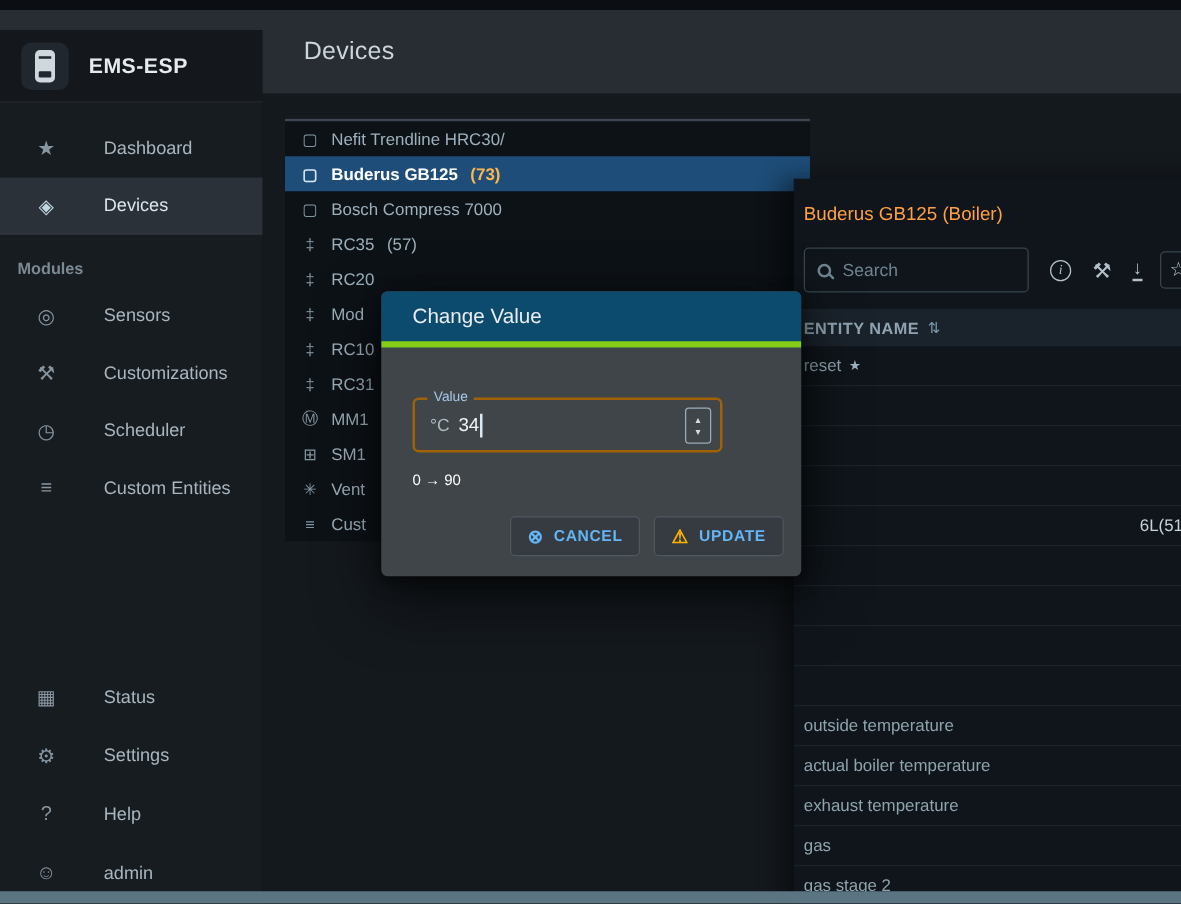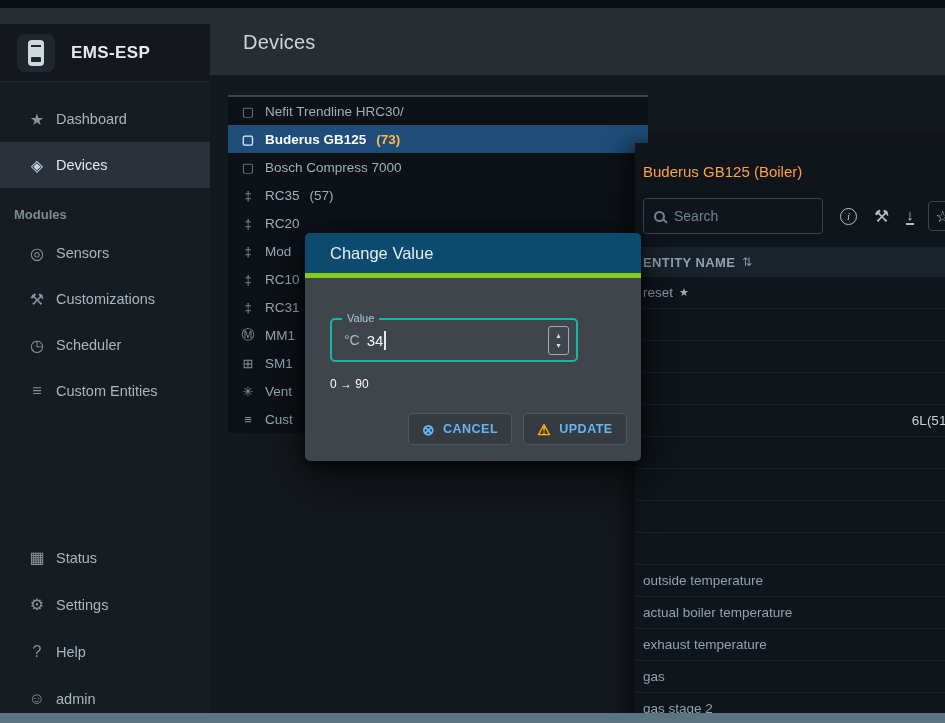--- a/index.html
+++ b/index.html
@@ -19,21 +19,21 @@
   .logo-tile { width:38px; height:38px; border-radius:8px; background:#20272e;
                display:flex; align-items:center; justify-content:center; }
   .boiler-shape { width:16px; height:26px; background:#cfd8dc; border-radius:4px; position:relative; }
   .boiler-shape::before { content:""; position:absolute; left:3px; top:5px; width:10px; height:2px; background:#20272e; }
   .boiler-shape::after  { content:""; position:absolute; left:3px; bottom:4px; width:10px; height:5px; background:#20272e; border-radius:1px; }
   .app-name { font-size:17px; font-weight:700; color:#e6ebee; letter-spacing:.4px; }
 
   .nav-main { margin-top:14px; }
   .nav-item { height:46px; display:flex; align-items:center; padding-left:27px; cursor:pointer; color:#a9b6bf; }
   .nav-icon { width:20px; text-align:center; font-size:16px; color:#8795a0; }
-  .nav-label { margin-left:9px; font-size:14.5px; }
+  .nav-label { margin-left:36px; font-size:14.5px; }
   .nav-item.active { background:#2a3139; color:#dde7ee; }
   .nav-item.active .nav-icon { color:#c3d6e4; }
   .nav-section-label { margin-top:10px; height:32px; display:flex; align-items:center; padding-left:14px;
                        font-size:13px; font-weight:700; color:#7c8a94; }
   .nav-bottom { position:absolute; top:510px; left:0; right:0; }
   .nav-bottom .nav-item { height:47px; }
 
   
   .content { position:absolute; left:210px; top:75px; width:735px; height:648px; background:#14191e; z-index:1; }
 
@@ -83,21 +83,21 @@
   .ep-value { color:#c9d3da; text-align:right; white-space:nowrap; }
   .ep-action { width:42px; display:flex; justify-content:center; color:#8fa3ad; font-size:13px; flex:none; }
 
   
   .dialog { position:absolute; left:305px; top:233px; width:336px; background:#3f4549; border-radius:5px; z-index:6;
             box-shadow:0 18px 50px rgba(0,0,0,.65), 0 4px 14px rgba(0,0,0,.5); overflow:hidden; }
   .dialog-title { height:45px; background:#0c4a6e; display:flex; align-items:center; padding-left:25px;
                   font-size:16.5px; font-weight:500; color:#e9edf0; border-bottom:5px solid #84cc16; }
   .dialog-body { padding:14px 14px 16px 25px; }
   .dialog-entity { font-size:13px; color:#ffb74d; margin-top:2px; }
-  .value-field { position:relative; margin-top:26px; width:248px; height:44px; border:2px solid #14b8a6;
+  .value-field { position:relative; margin-top:26px; width:248px; height:44px; border:2px solid #a16207;
                  border-radius:5px; display:flex; align-items:center; padding:0 36px 0 12px; cursor:text; }
   .vf-label { position:absolute; top:-8px; left:10px; background:#3f4549; padding:0 5px; font-size:11px; color:#a8c8e8; }
   .vf-unit { color:#aeb9c0; font-size:14px; margin-right:7px; }
   .vf-value { color:#f2f5f7; font-size:15px; }
   .vf-cursor { display:inline-block; width:2px; height:19px; background:#dce8f2; margin-left:1px; }
   .vf-spinner { position:absolute; right:7px; top:6px; width:21px; height:29px; border:1px solid #9bacb8;
                 border-radius:3px; display:flex; flex-direction:column; align-items:center; justify-content:center;
                 color:#d5dde2; font-size:8px; line-height:1.15; cursor:pointer; }
   .vf-range { margin-top:15px; font-size:12px; color:#ffffff; }
   .dialog-actions { margin-top:22px; display:flex; justify-content:flex-end; gap:11px; }

